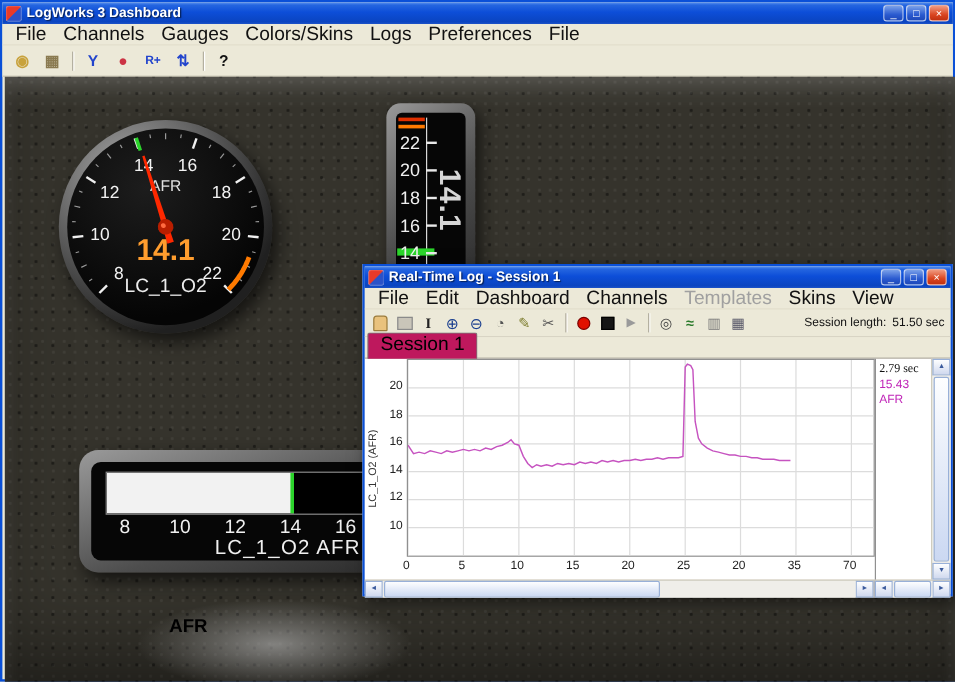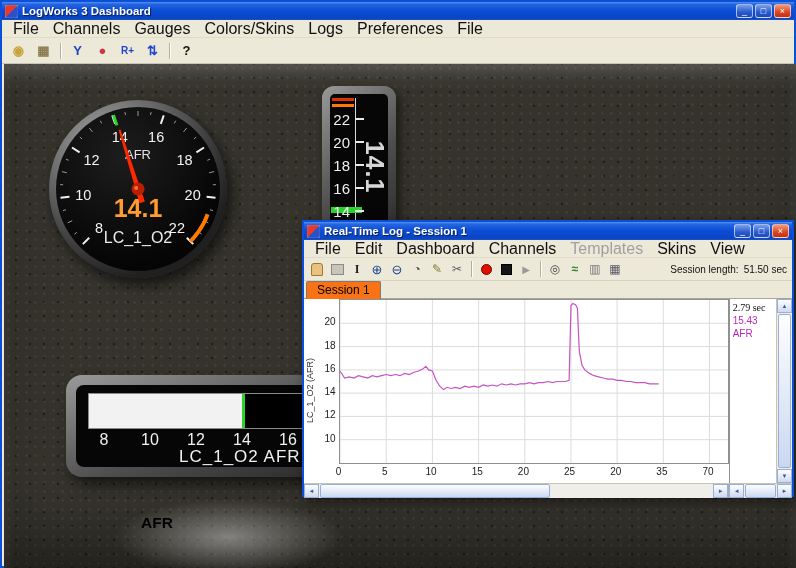--- a/index.html
+++ b/index.html
@@ -102,21 +102,21 @@
   .g-blocks{color:#777;}
   .g-table{color:#556;}
   .g-ibeam{color:#222;font-family:"Liberation Serif",serif;font-weight:bold;}
   .ic-hand{display:block;width:10px;height:11px;background:#e9c27d;border:1px solid #9a7a3a;border-radius:3px 3px 1px 1px;}
   .ic-gray{display:block;width:11px;height:9px;background:#c9c5b9;border:1px solid #8a8a8a;}
   .ic-record{display:block;width:9px;height:9px;border-radius:50%;background:#e01000;border:1px solid #7a0000;}
   .ic-stop{display:block;width:9px;height:9px;background:#151515;border:1px solid #000;}
   .session-length{margin-left:auto;font-size:10px;color:#111;padding-right:5px;white-space:nowrap;}
   .session-length .val{margin-left:5px;}
   .tabbar{height:17px;background:#ece9d8;border-bottom:1px solid #a8a49a;padding-left:2px;display:flex;align-items:flex-end;}
-  .tab{font-size:12px;background:#f97316;border:1px solid #7a7a7a;border-bottom:none;
+  .tab{font-size:16px;background:#be185d;border:1px solid #7a7a7a;border-bottom:none;
     border-radius:2px 2px 0 0;padding:1px 10px 2px;position:relative;top:1px;text-align:right;}
   .log-content{height:184px;background:#fff;display:flex;}
   .chart-rotlabel{width:13px;display:flex;align-items:center;justify-content:center;}
   .chart-rotlabel span{writing-mode:vertical-rl;transform:rotate(180deg);font-size:9px;color:#333;white-space:nowrap;}
   .chart-ylabels{width:22px;position:relative;}
   .chart-ylabels span{position:absolute;right:3px;font-size:10px;color:#222;}
   .plot-wrap{width:390px;}
   .plot-area{width:390px;height:165px;border:1px solid #909090;box-sizing:border-box;position:relative;}
   .plot-area svg{display:block;}
   .chart-xlabels{position:relative;height:19px;}

